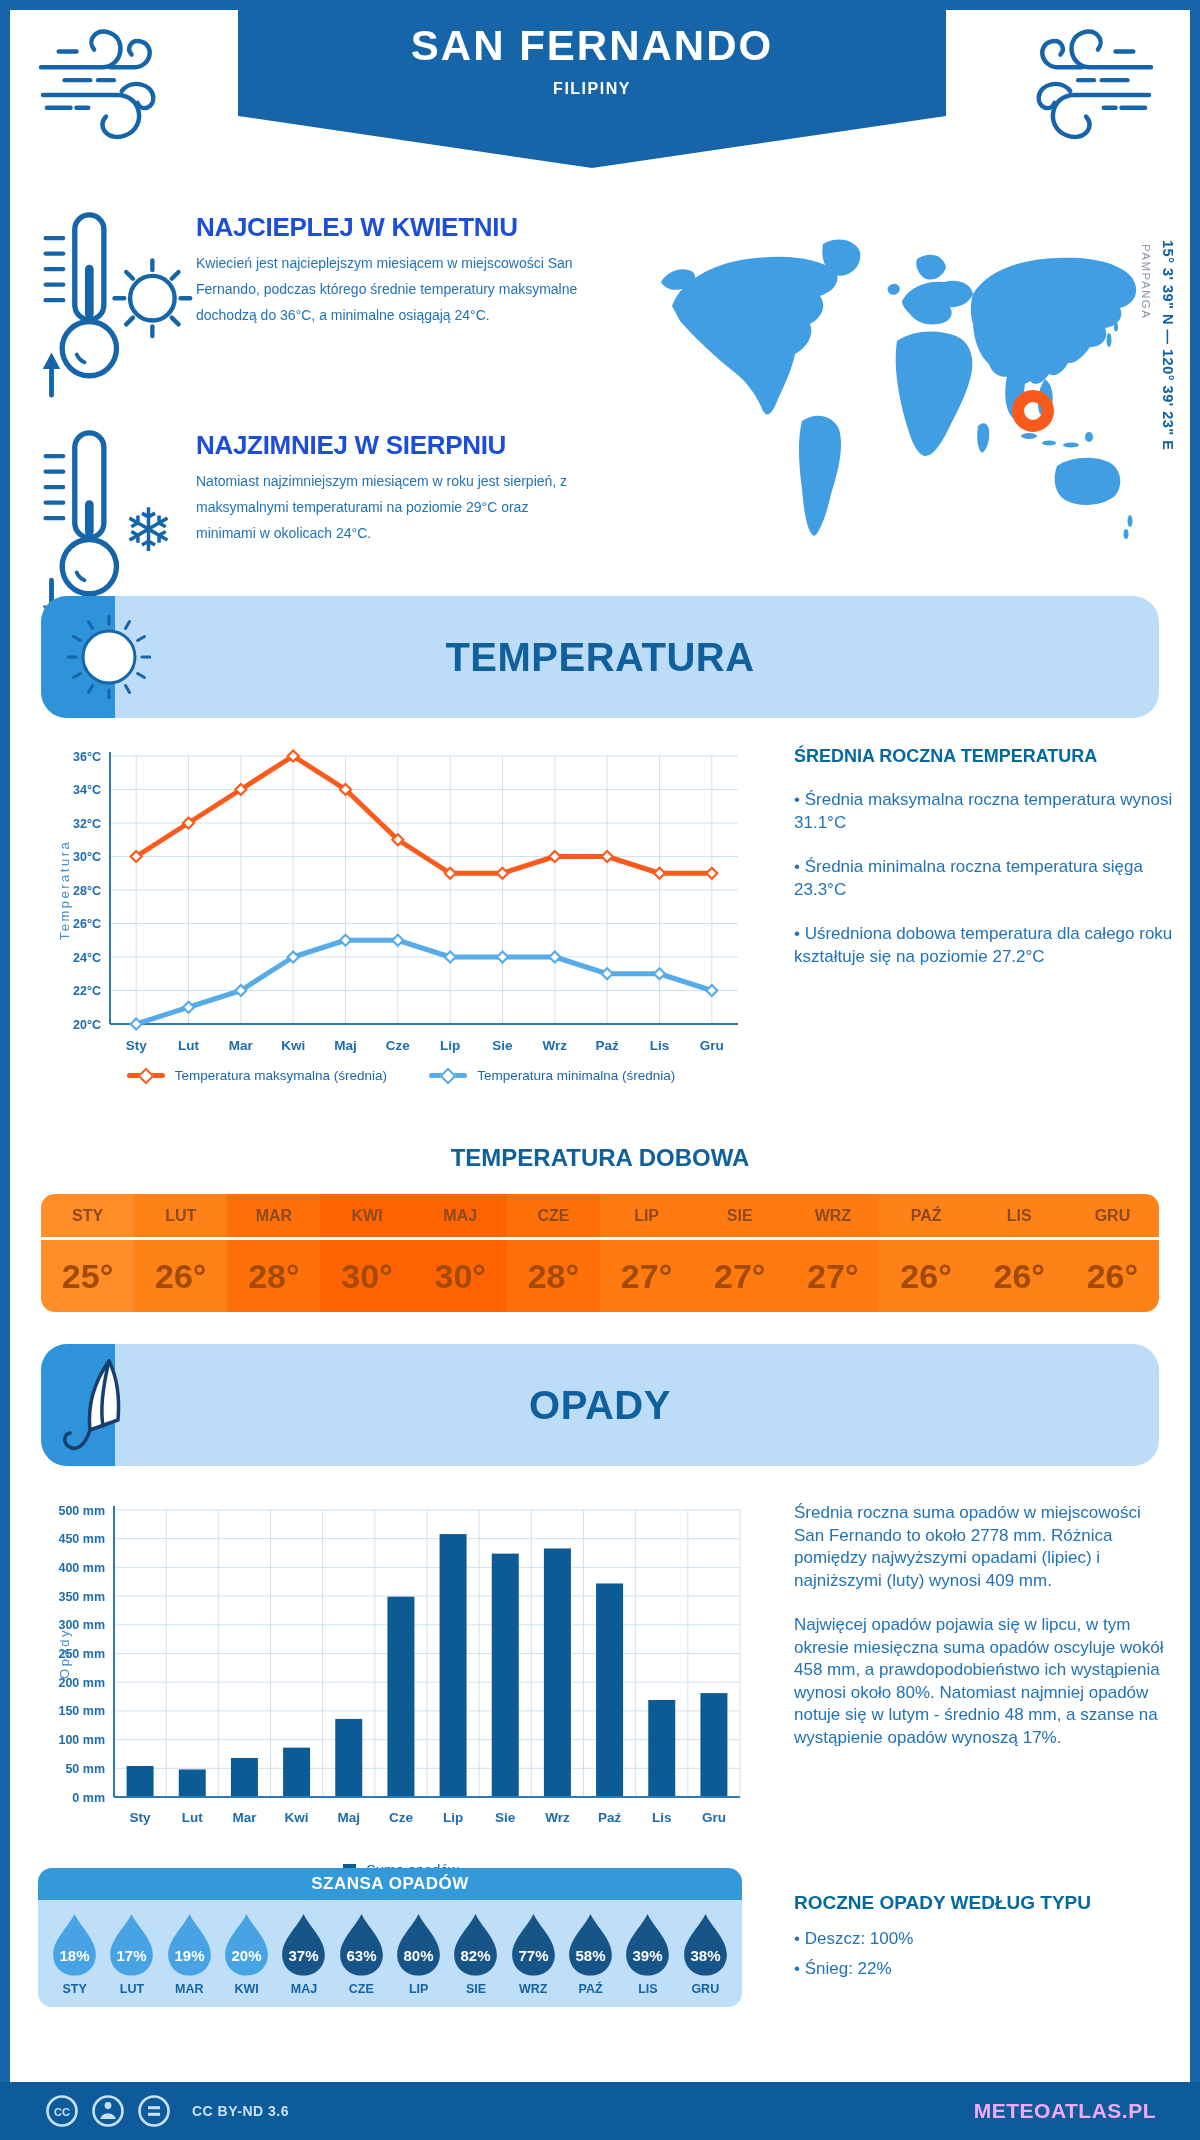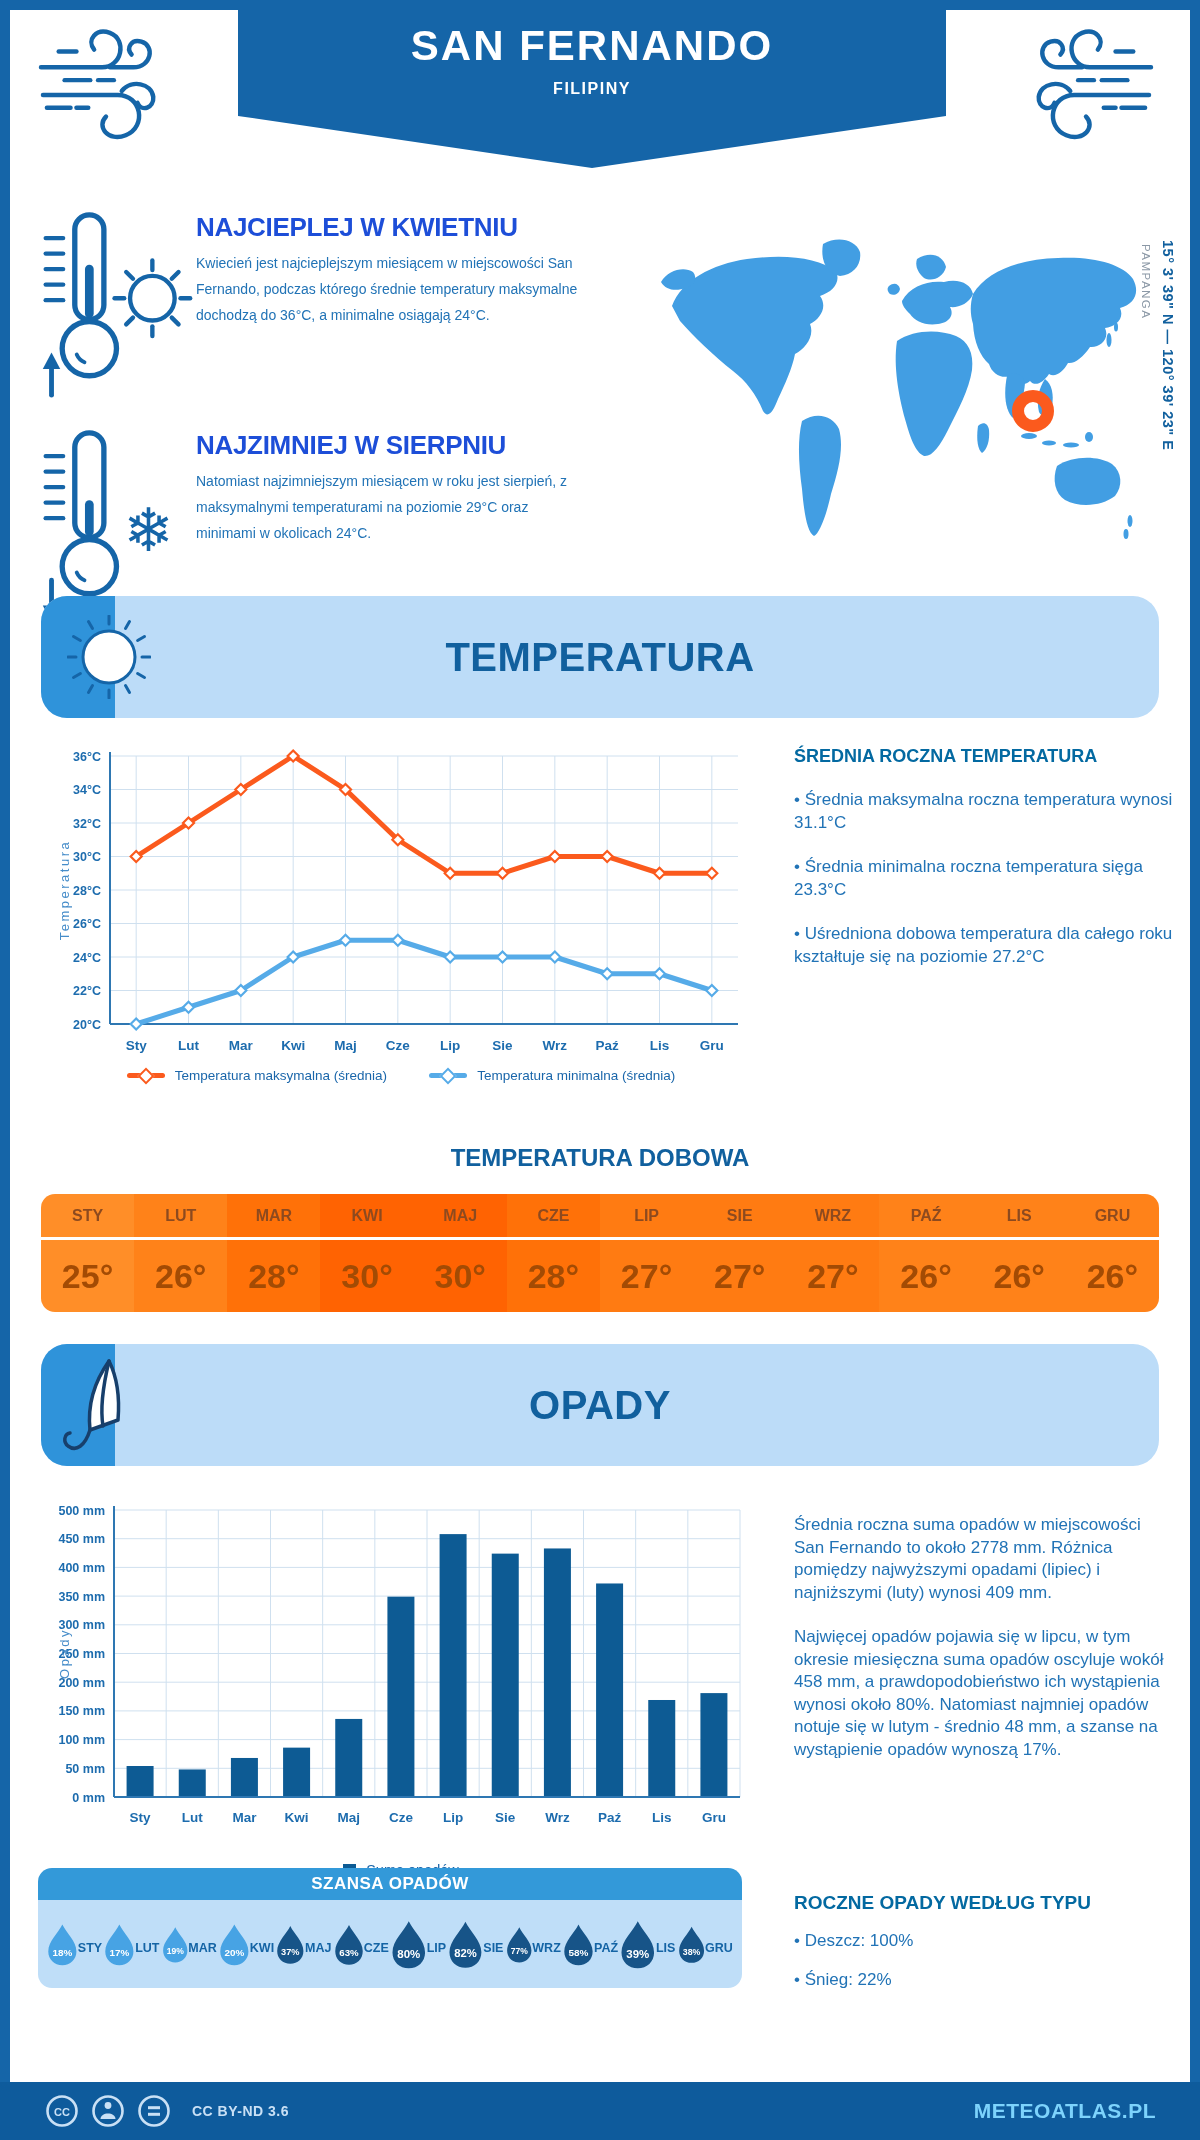--- a/index.html
+++ b/index.html
@@ -33,41 +33,41 @@
   svg text{font-family:"Liberation Sans",sans-serif;}
   .legend-row{display:flex;justify-content:center;align-items:center;gap:42px;}
   .leg-item{display:flex;align-items:center;gap:10px;}
   .leg-bar{position:relative;width:38px;height:5px;border-radius:3px;}
   .leg-diamond{position:absolute;left:50%;top:50%;width:8px;height:8px;background:#fff;
                border:2px solid;transform:translate(-50%,-50%) rotate(45deg);}
   .leg-label{font-size:13.5px;color:#1a66aa;}
   .leg-sq{width:13px;height:13px;background:#0d5b94;}
   
   .col-h{font-size:18px;font-weight:bold;color:#0369a1;margin:0 0 22px;}
-  .col-p{font-size:17px;line-height:22.5px;color:#2173b6;margin:16px 0 22px;}
+  .col-p{font-size:17px;line-height:22.5px;color:#2173b6;margin:4px 0 22px;}
   
   .daily-title{font-size:24px;font-weight:bold;color:#11609e;text-align:center;}
   .daily-table{display:grid;grid-template-columns:repeat(12,1fr);grid-template-rows:46px 72px;
                width:1118px;border-radius:14px;overflow:hidden;}
   .dt-m{display:flex;align-items:center;justify-content:center;font-size:16px;font-weight:bold;
         border-bottom:3px solid #fff;}
   .dt-v{display:flex;align-items:center;justify-content:center;font-size:34px;font-weight:bold;}
   
   .chance{width:704px;border-radius:14px;overflow:hidden;}
   .chance-head{height:32px;background:#3399d9;color:#fff;display:flex;align-items:center;
                justify-content:center;font-size:17px;font-weight:bold;letter-spacing:0.5px;}
   .chance-body{background:#bfdef8;padding:13px 8px 11px;display:flex;justify-content:space-around;}
-  .drop{display:flex;flex-direction:row;align-items:center;width:55px;}
+  .drop{display:flex;flex-direction:column;align-items:center;width:55px;}
   .drop-m{margin-top:5px;font-size:12.5px;font-weight:bold;color:#1464a5;}
   
   .footer{left:0;top:2082px;width:1200px;height:58px;background:#0e5b9c;display:flex;
           align-items:center;justify-content:space-between;padding:0 44px;box-sizing:border-box;}
   .foot-left{display:flex;align-items:center;gap:10px;}
   .license{margin-left:10px;font-size:14px;font-weight:bold;color:#c9e0f5;letter-spacing:0.5px;}
-  .site{font-size:21px;font-weight:bold;color:#7dd3fc;letter-spacing:0.5px;}
+  .site{font-size:21px;font-weight:bold;color:#f0abfc;letter-spacing:0.5px;}
 </style>
 </head>
 <body>
 
 <div class="page">
 
   <div class="abs border-top"></div>
   <div class="abs border-left"></div>
   <div class="abs border-right"></div>
 

